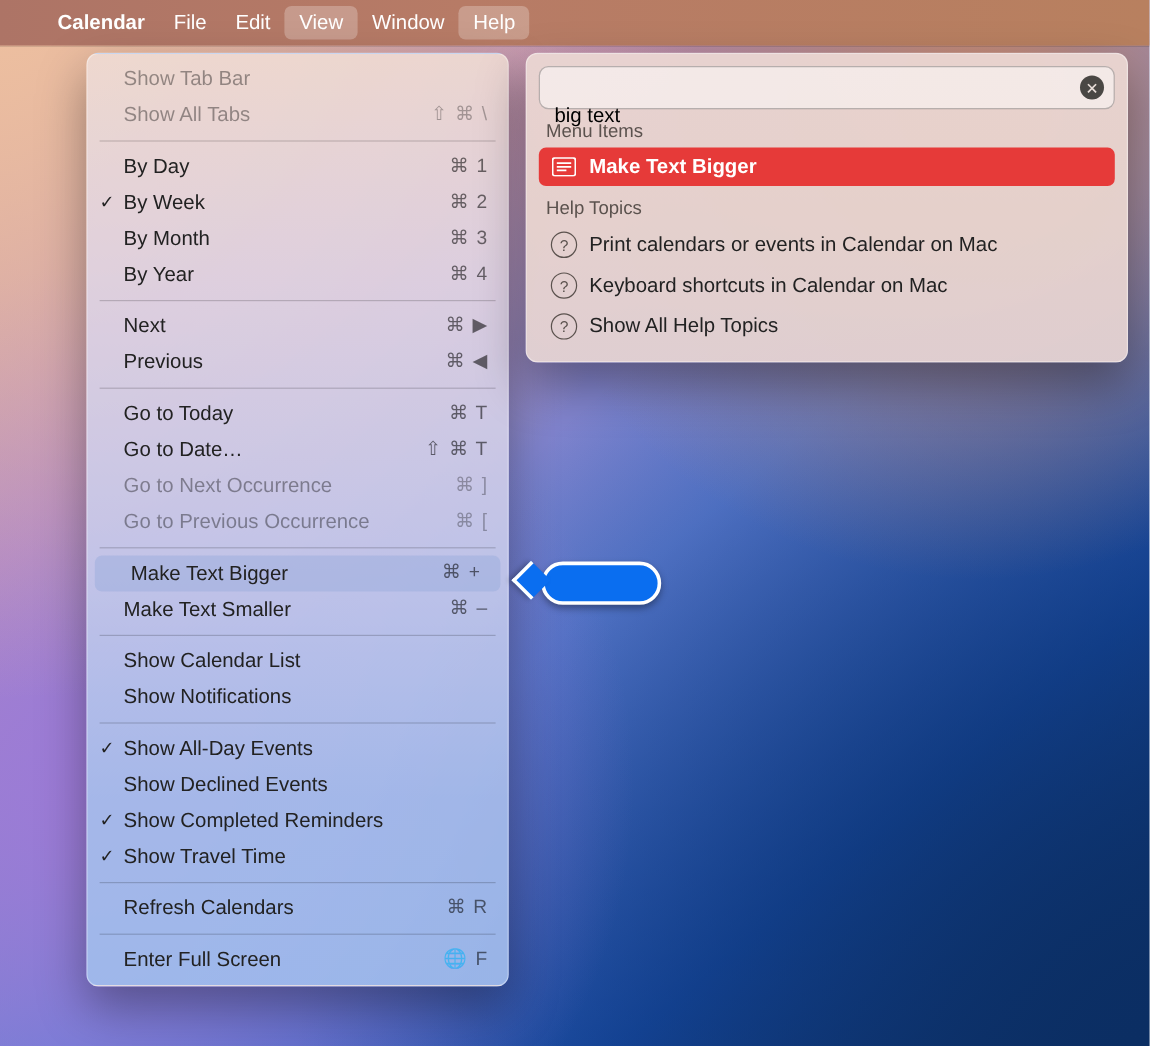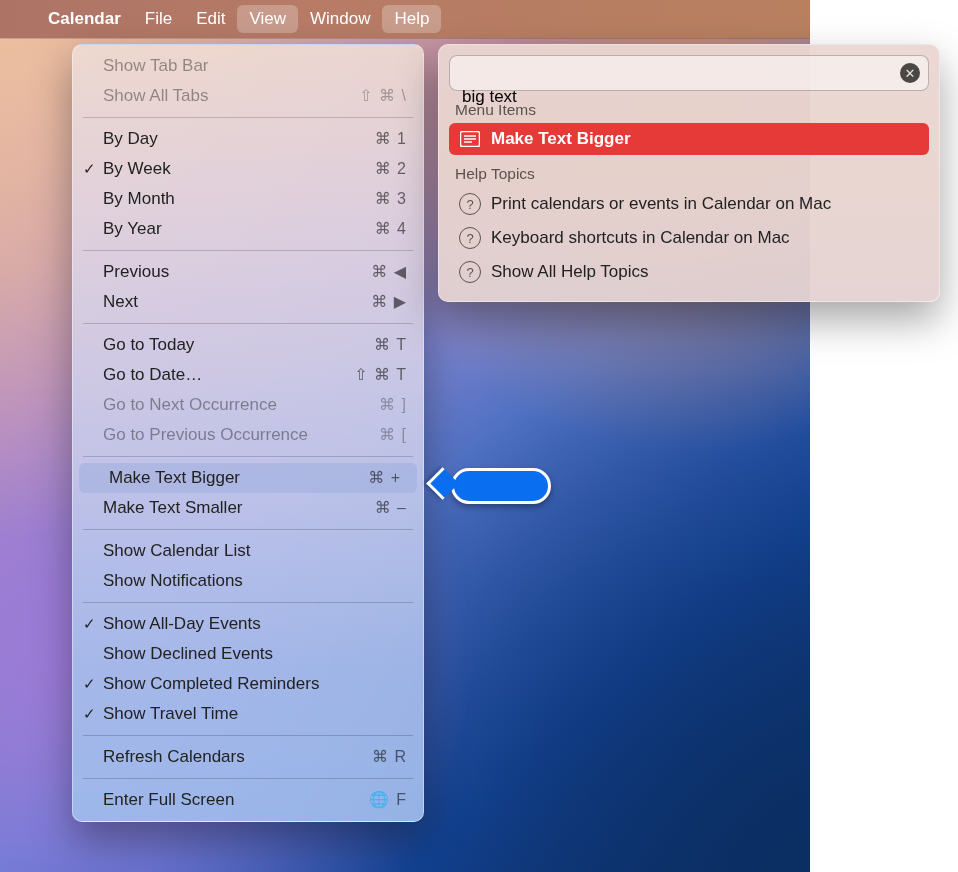--- a/index.html
+++ b/index.html
@@ -6,21 +6,21 @@
     margin: 0;
     padding: 0;
     width: 958px;
     height: 872px;
     overflow: hidden;
     font-family: -apple-system, "Helvetica Neue", Helvetica, Arial, sans-serif;
     font-size: 16px;
   }
   .desktop {
     position: relative;
-    width: 810px;
+    width: 958px;
     height: 872px;
     background:
       radial-gradient(circle at 0% 0%, #eec0a0 0%, rgba(238,192,160,0) 45%),
       radial-gradient(circle at 85% 10%, #c78a70 0%, rgba(199,138,112,0) 35%),
       radial-gradient(circle at 10% 75%, #9e7ad8 0%, rgba(158,122,216,0) 40%),
       radial-gradient(circle at 100% 100%, #0b2e63 0%, rgba(11,46,99,0) 55%),
       linear-gradient(140deg, #d9a998 0%, #b68bbd 28%, #5d7ed6 55%, #184eaf 78%, #0c2e63 100%);
   }
 
   
@@ -251,26 +251,26 @@
       <div class="menu-row">
         <span>By Month</span>
         <span class="shortcut">⌘ 3</span>
       </div>
       <div class="menu-row">
         <span>By Year</span>
         <span class="shortcut">⌘ 4</span>
       </div>
       <div class="menu-sep"></div>
       <div class="menu-row">
+        <span>Next</span>
+        <span class="shortcut">⌘ ▶</span>
+      </div>
+      <div class="menu-row">
         <span>Previous</span>
         <span class="shortcut">⌘ ◀</span>
-      </div>
-      <div class="menu-row">
-        <span>Next</span>
-        <span class="shortcut">⌘ ▶</span>
       </div>
       <div class="menu-sep"></div>
       <div class="menu-row">
         <span>Go to Today</span>
         <span class="shortcut">⌘ T</span>
       </div>
       <div class="menu-row">
         <span>Go to Date…</span>
         <span class="shortcut">⇧ ⌘ T</span>
       </div>

